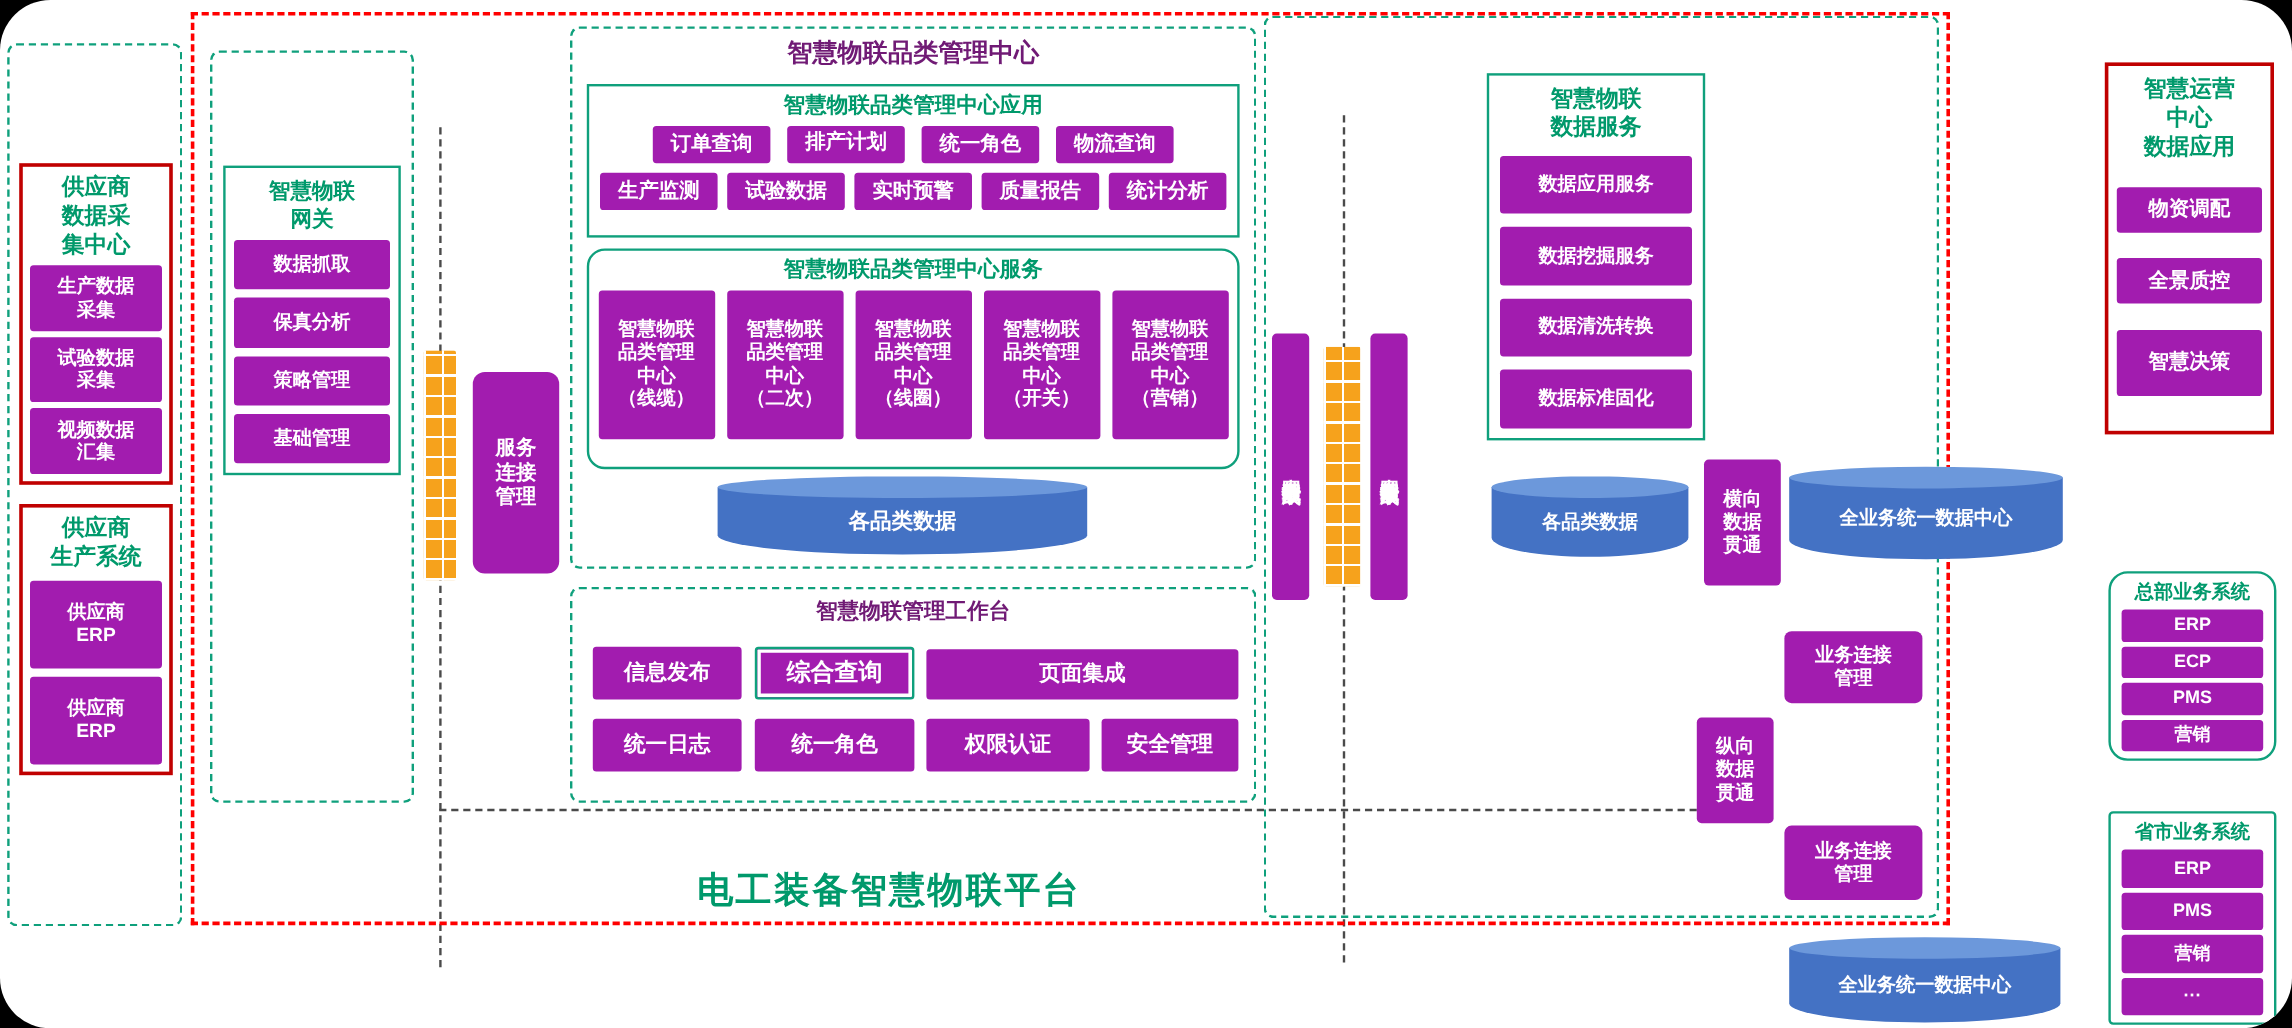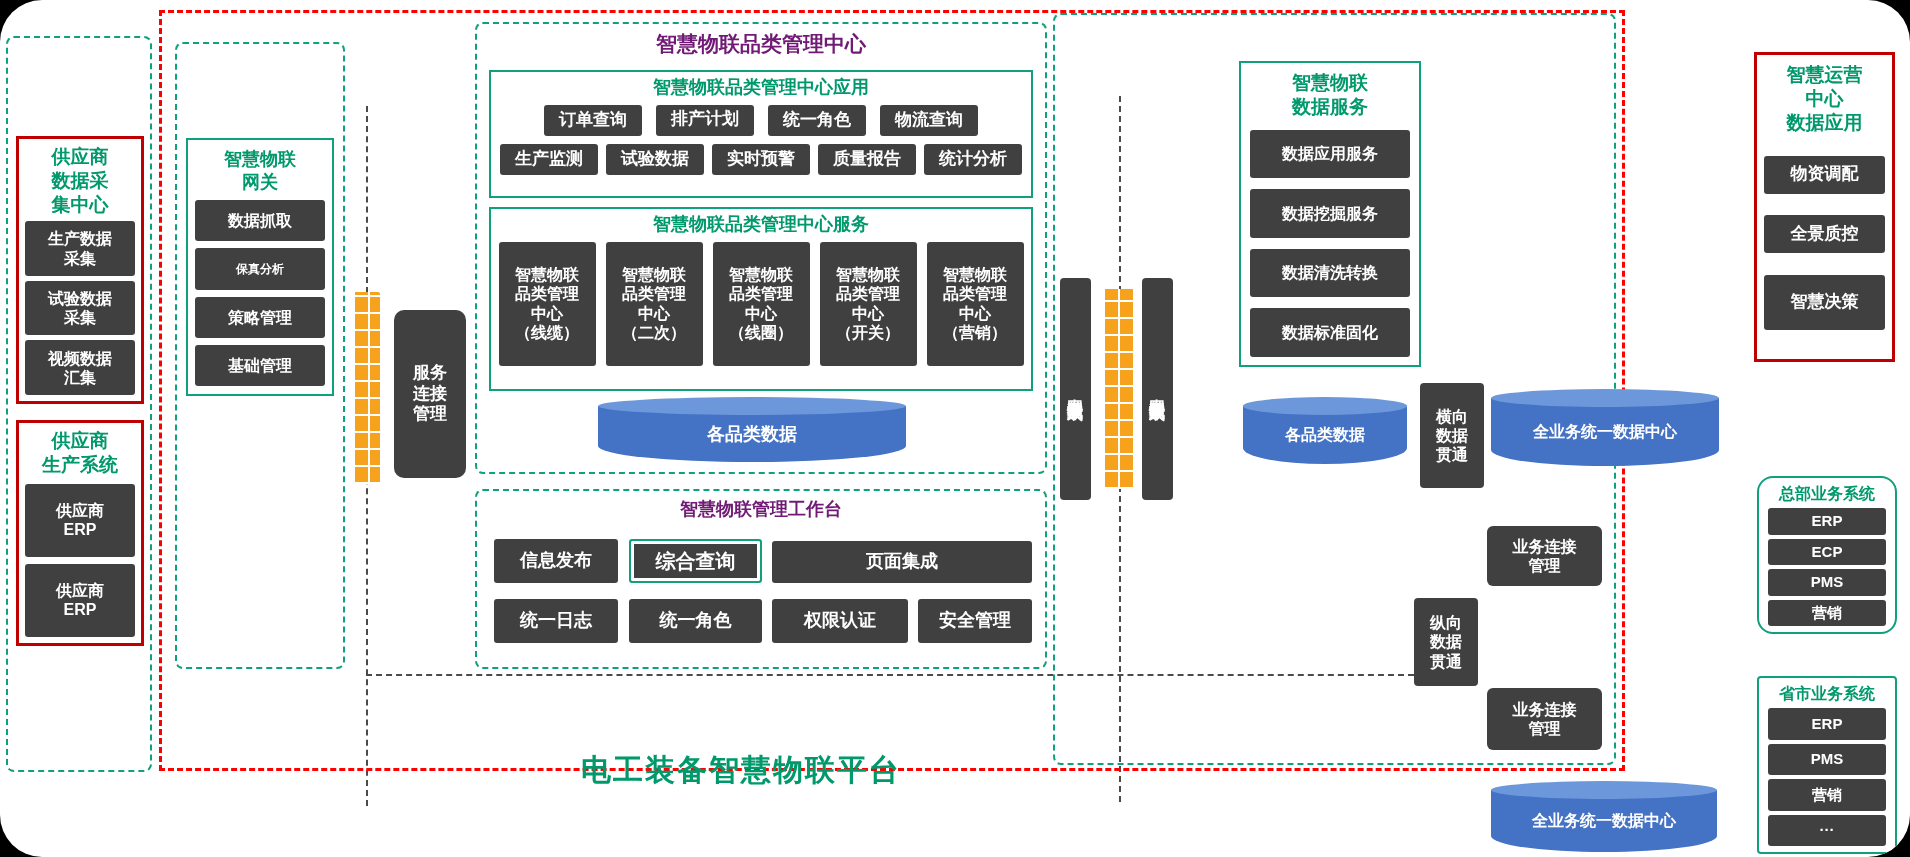--- a/index.html
+++ b/index.html
@@ -13,41 +13,41 @@
   .hline { height:0; border-top:2px dashed #4a4a4a; }
 
   .red-frame   { border:3px dashed #ff0000; }
   .green-frame { border:2px dashed #0fa07c; border-radius:8px; }
 
   .panel { background:#fff; display:flex; flex-direction:column; }
   .panel-red   { border:3px solid #c00000; }
   .panel-green { border:2px solid #0fa07c; }
   .panel-title { color:#00996b; font-weight:bold; text-align:center; line-height:1.25; }
 
-  .gbtn { background:#404040; color:#fff; font-weight:bold; display:flex;
+  .gbtn { background:#a21caf; color:#fff; font-weight:bold; display:flex;
           align-items:center; justify-content:center; text-align:center;
           border-radius:3px; line-height:1.2; }
   .outlined { border:2px solid #0fa07c; box-shadow: inset 0 0 0 3px #fff; }
 
   .vtext { writing-mode:vertical-rl; text-orientation:upright; letter-spacing:1px; }
 
   .cylinder { background:#4472c4; border-radius:0 0 50% 50% / 0 0 16px 16px;
               display:flex; align-items:center; justify-content:center;
               color:#fff; font-weight:bold; text-align:center; }
   .cylinder::before { content:""; position:absolute; left:0; right:0; top:-9px;
               height:18px; border-radius:50%; background:#6c98db; }
 
   .firewall { background:
       repeating-linear-gradient(0deg,  #ffffff 0 2px, transparent 2px 17px),
       repeating-linear-gradient(90deg, #ffffff 0 2px, transparent 2px 15px),
       #f6a21c;
       border-radius:2px; }
 
   .platform-title { color:#00996b; font-weight:bold; font-size:30px;
-                    text-align:center; letter-spacing:2px;margin-top:28px; }
+                    text-align:center; letter-spacing:2px; }
   .big-title { color:#701a75; font-weight:bold; text-align:center; }
   .flexrow { display:flex; justify-content:center; }
 </style>
 </head>
 <body>
 
 <div id="canvas">
 
   <div class="abs vline" style="left:366px;top:106px;height:700px;"></div>
   <div class="abs vline" style="left:1119px;top:96px;height:706px;"></div>
@@ -79,21 +79,21 @@
     <div class="gbtn" data-bind="left_panel.production.items.1" style="flex:1;font-size:16px;">供应商
 ERP</div>
   </div>
 
   <div class="abs green-frame" style="left:175px;top:42px;width:170px;height:627px;"></div>
 
   <div class="abs panel panel-green" style="left:186px;top:138px;width:148px;height:258px;padding:8px 7px;gap:7px;">
     <div class="panel-title" data-bind="gateway.title" style="font-size:18px;">智慧物联
 网关</div>
     <div class="gbtn" data-bind="gateway.items.0" style="flex:1;font-size:16px;">数据抓取</div>
-    <div class="gbtn" data-bind="gateway.items.1" style="flex:1;font-size:12px;">保真分析</div>
+    <div class="gbtn" data-bind="gateway.items.1" style="flex:1;font-size:16px;">保真分析</div>
     <div class="gbtn" data-bind="gateway.items.2" style="flex:1;font-size:16px;">策略管理</div>
     <div class="gbtn" data-bind="gateway.items.3" style="flex:1;font-size:16px;">基础管理</div>
   </div>
 
   <div class="abs firewall" style="left:353px;top:292px;width:27px;height:192px;"></div>
   <div class="abs gbtn" data-bind="service_connect.label" style="left:394px;top:310px;width:72px;height:168px;font-size:17px;border-radius:10px;">服务
 连接
 管理</div>
 
   <div class="abs green-frame" style="left:475px;top:22px;width:572px;height:452px;"></div>
@@ -109,21 +109,21 @@
     </div>
     <div class="flexrow" style="gap:8px;margin-top:8px;">
       <div class="gbtn" data-bind="category_center.app.row2.0" style="width:98px;height:31px;font-size:17px;">生产监测</div>
       <div class="gbtn" data-bind="category_center.app.row2.1" style="width:98px;height:31px;font-size:17px;">试验数据</div>
       <div class="gbtn" data-bind="category_center.app.row2.2" style="width:98px;height:31px;font-size:17px;">实时预警</div>
       <div class="gbtn" data-bind="category_center.app.row2.3" style="width:98px;height:31px;font-size:17px;">质量报告</div>
       <div class="gbtn" data-bind="category_center.app.row2.4" style="width:98px;height:31px;font-size:17px;">统计分析</div>
     </div>
   </div>
 
-  <div class="abs panel panel-green" style="left:489px;top:207px;width:544px;height:184px;padding:4px 6px;">
+  <div class="abs panel panel-green" style="left:489px;top:207px;width:544px;height:184px;padding:4px 6px;border-radius:15px;">
     <div class="panel-title" data-bind="category_center.service.title" style="font-size:18px;">智慧物联品类管理中心服务</div>
     <div class="flexrow" style="gap:10px;margin-top:6px;">
       <div class="gbtn" data-bind="category_center.service.items.0" style="width:97px;height:124px;font-size:16px;">智慧物联
 品类管理
 中心
 （线缆）</div>
       <div class="gbtn" data-bind="category_center.service.items.1" style="width:97px;height:124px;font-size:16px;">智慧物联
 品类管理
 中心
 （二次）</div>

